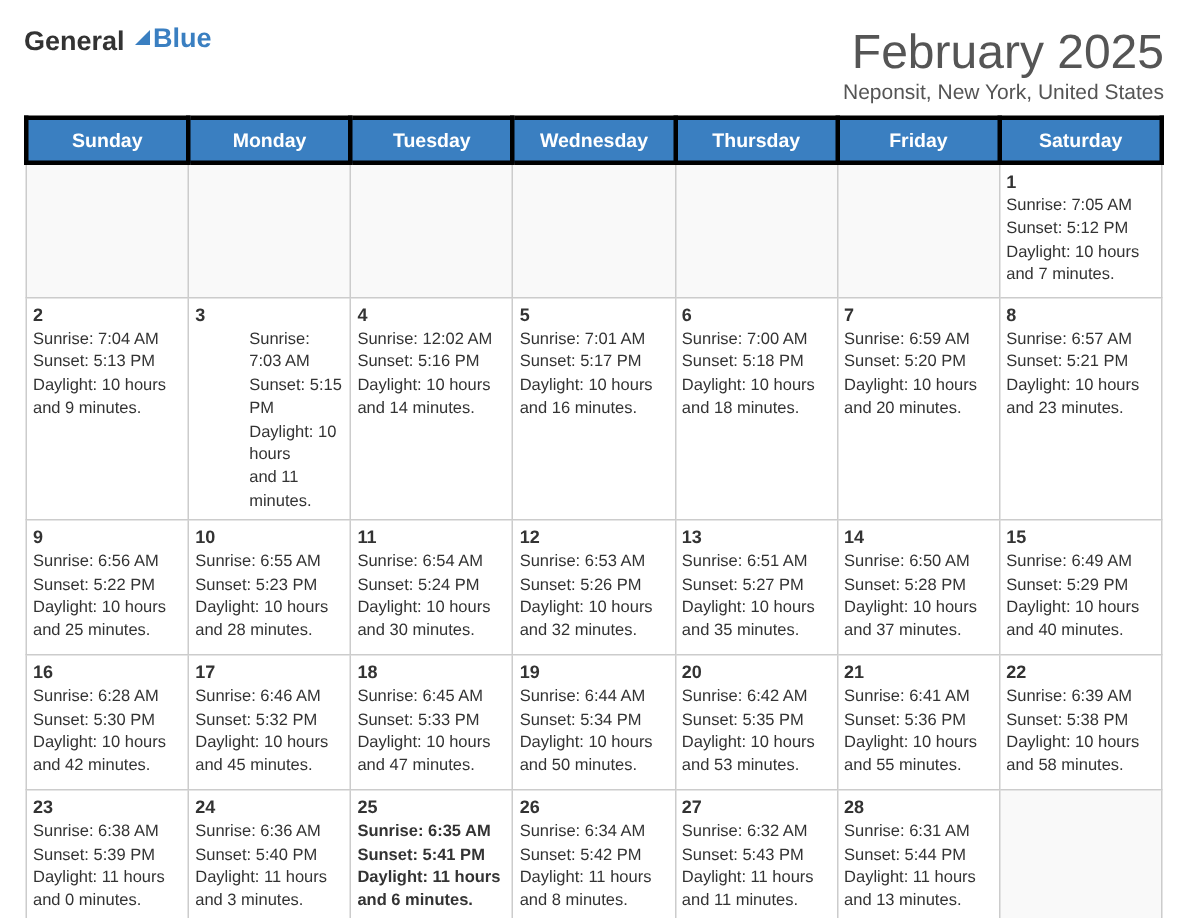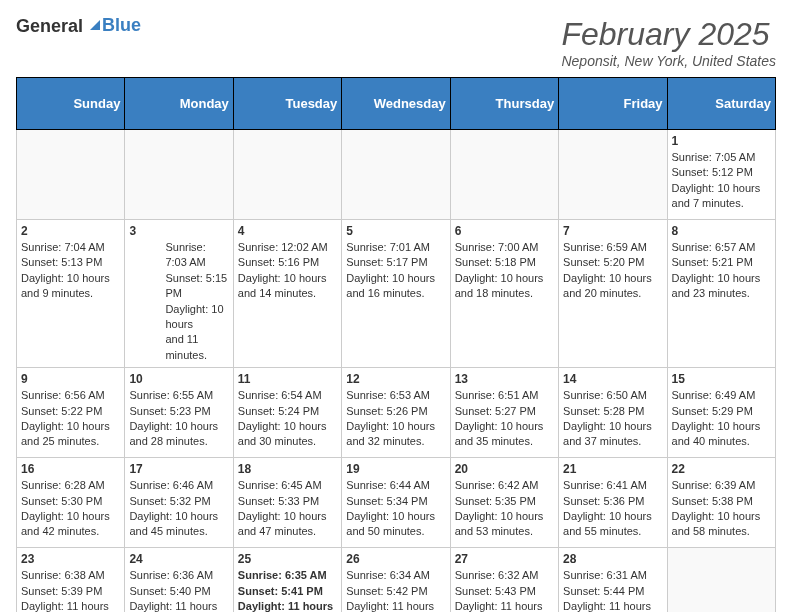--- a/index.html
+++ b/index.html
@@ -26,44 +26,44 @@
       color: #333;
       line-height: 1;
     }
     .logo-blue {
       font-size: 18px;
       font-weight: bold;
       color: #3a7fc1;
       line-height: 1;
     }
     .title-block {
-      font-style: italic;
+      text-align: right;
     }
     .month-title {
       font-size: 32px;
       color: #555;
       font-weight: normal;
     }
     .location-title {
       font-size: 14px;
       color: #555;
     }
     .calendar {
       width: 100%;
       border-collapse: collapse;
       border: 1px solid #ccc;
     }
     .calendar th {
       background-color: #3a7fc1;
       color: #fff;
       font-size: 13px;
       font-weight: bold;
-      padding: 18px 4px;
-      text-align: right;
-      border: 1px solid #000000;
+      padding: 6px 4px;
+      text-align: center;
+      border: 3px solid #000000;
     }
     .calendar td {
       vertical-align: top;
       border: 1px solid #ccc;
       padding: 4px;
       width: calc(100% / 7);
       height: 90px;
       font-size: 10px;
       color: #333;
       background: #fff;

